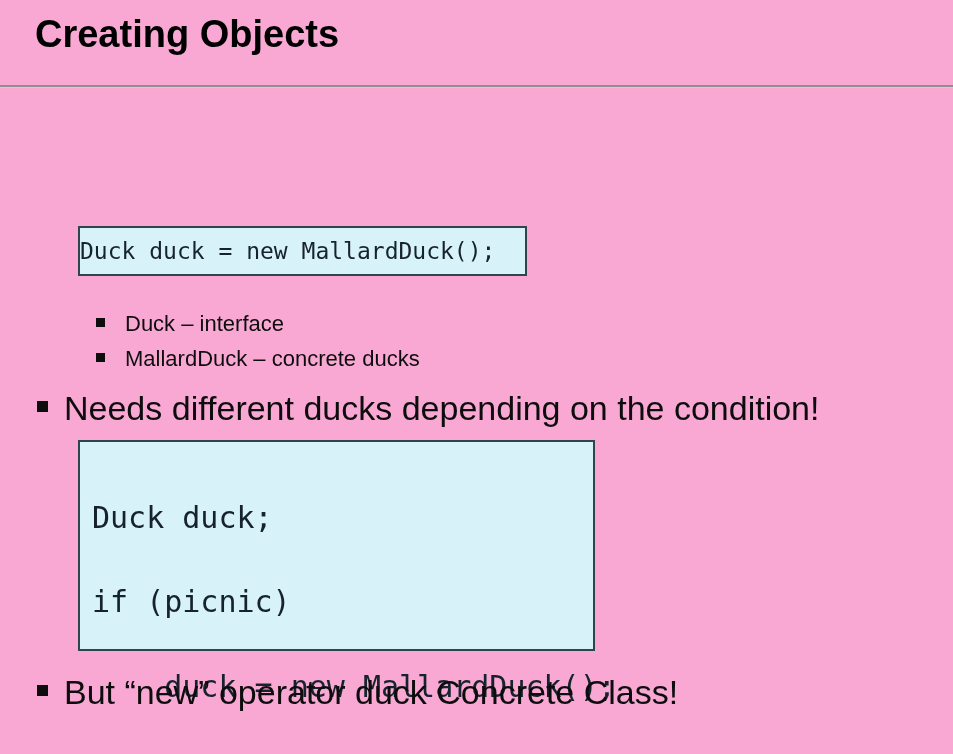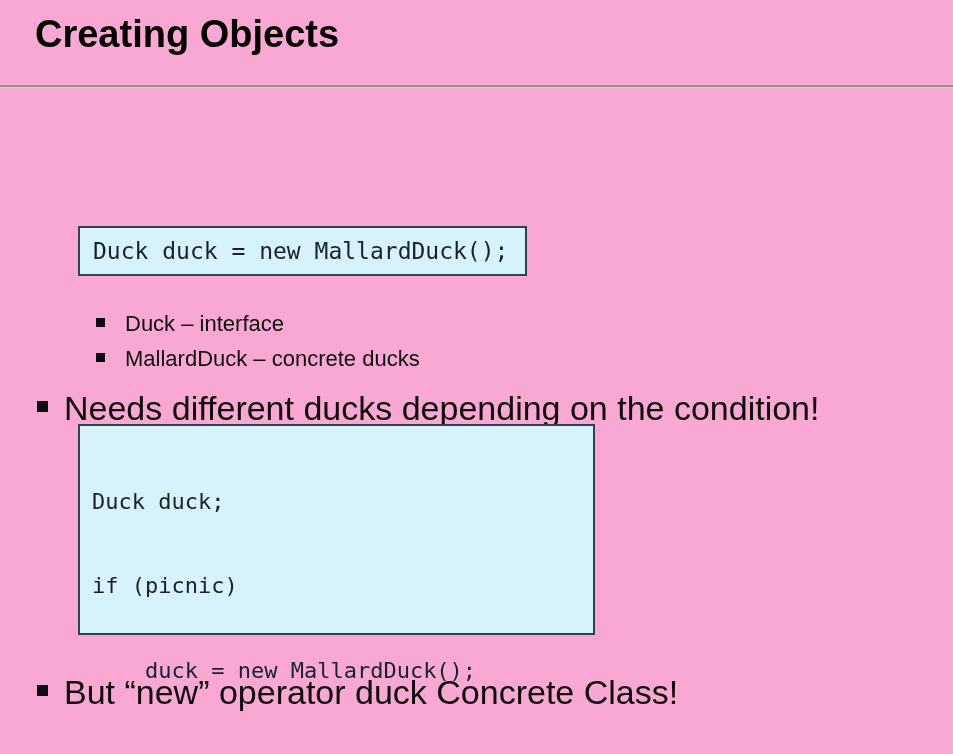--- a/index.html
+++ b/index.html
@@ -64,30 +64,29 @@
     color: #16222e;
     white-space: pre;
   }
   #code-box-1 {
     left: 78px;
     top: 226px;
     width: 449px;
     height: 50px;
     display: flex;
     align-items: center;
-    padding-left: 13px;
     font-size: 23px;
   }
   #code-box-2 {
     left: 78px;
-    top: 424px;
+    top: 440px;
     width: 517px;
     height: 211px;
     padding: 5px 12px;
-    font-size: 22px;
+    font-size: 30px;
     line-height: 28.3px;
   }
   .sub-bullets {
     position: absolute;
     left: 96px;
     top: 306px;
   }
   .sub-bullet-row {
     display: flex;
     align-items: flex-start;

